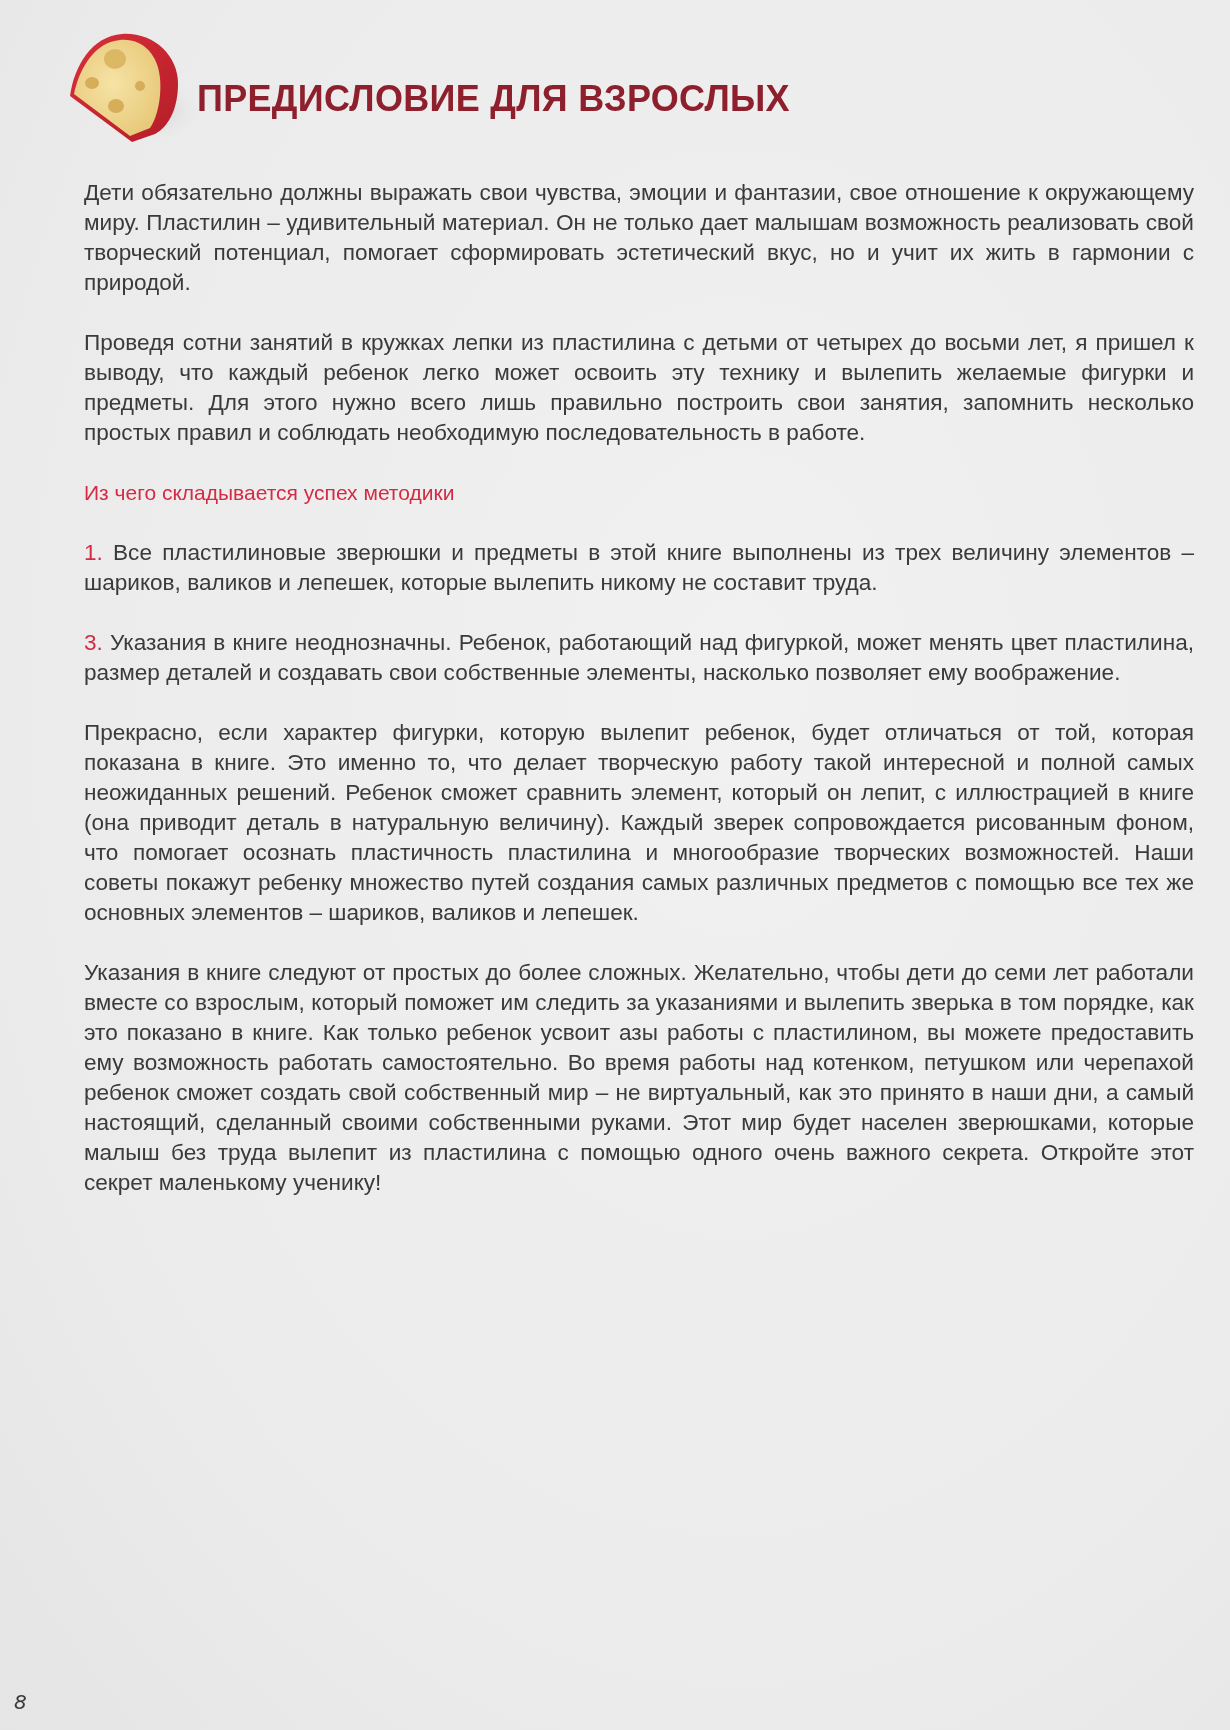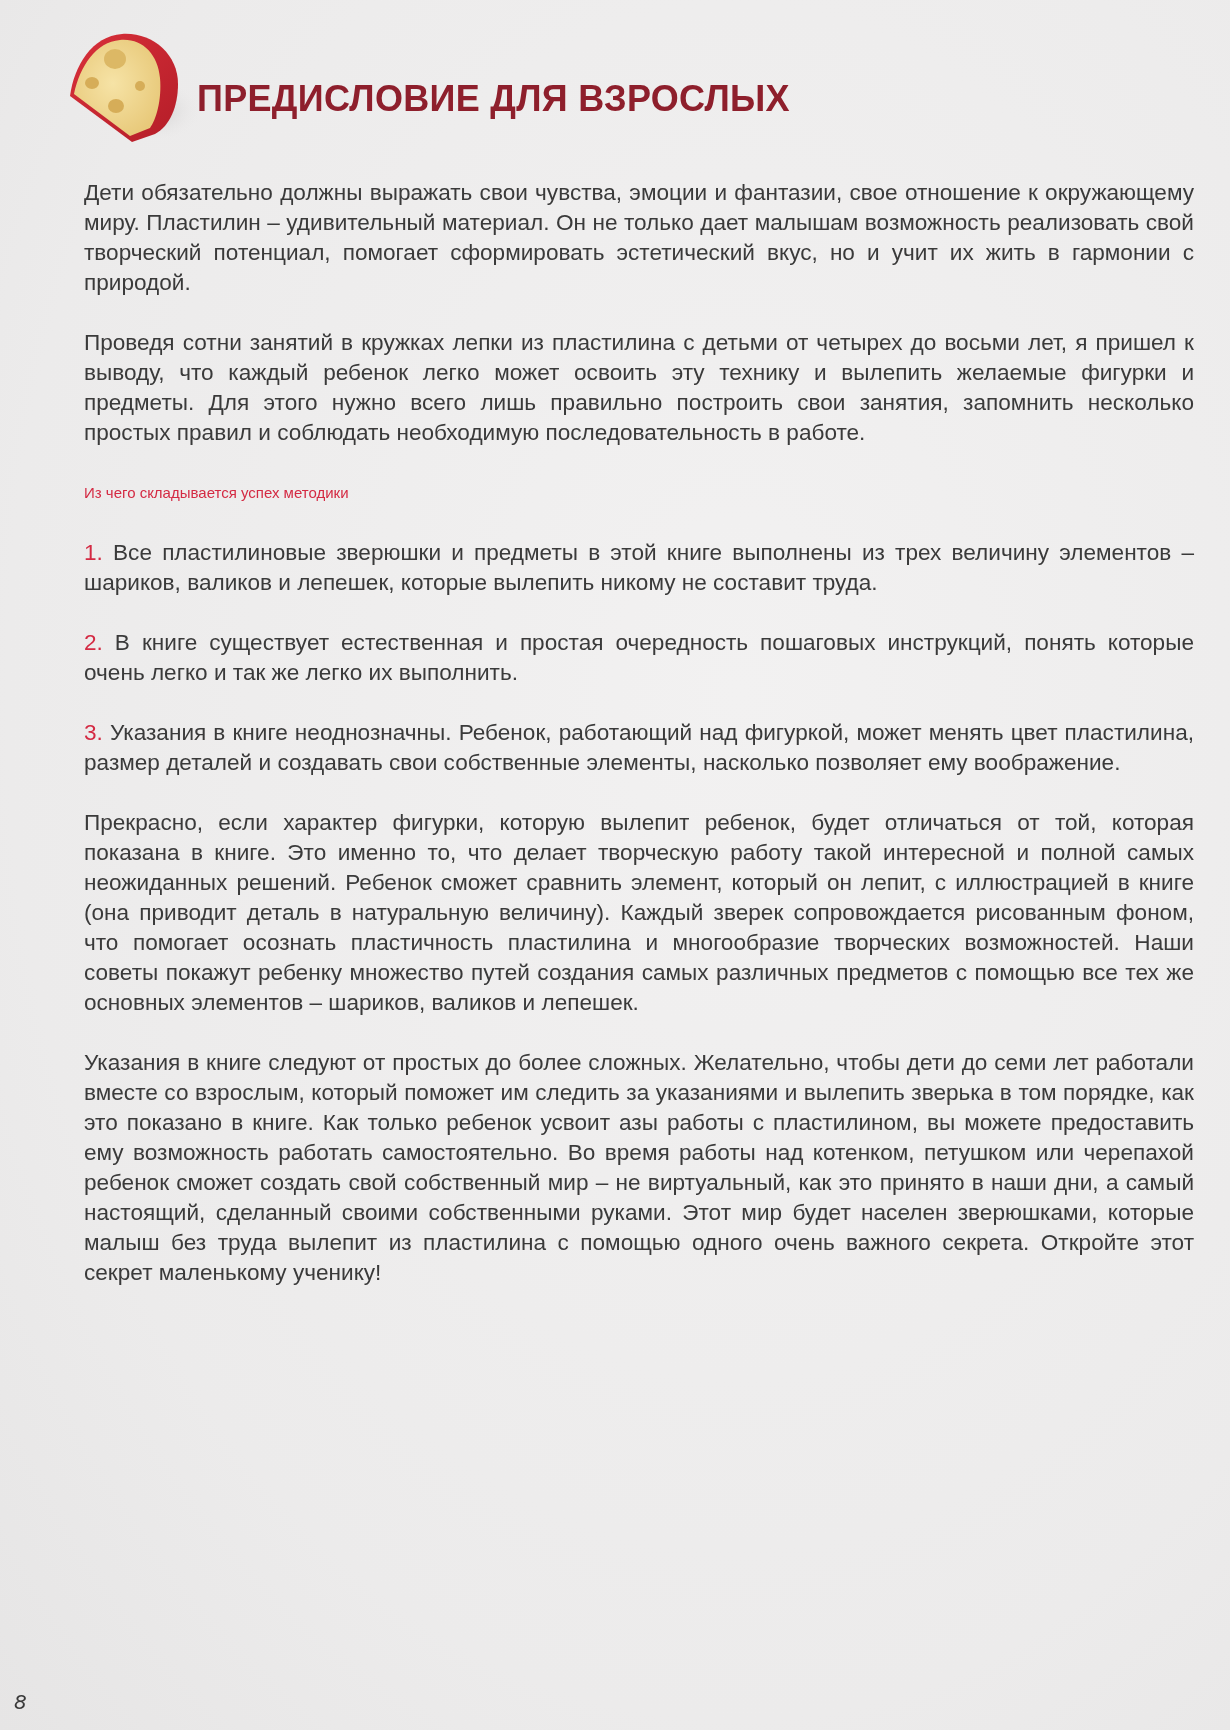--- a/index.html
+++ b/index.html
@@ -57,21 +57,21 @@
     }
     .content p {
       margin: 0 0 30px 0;
       text-align: justify;
       text-align-last: left;
       hyphens: none;
     }
     .subheading {
       color: #d42a43;
       margin: 0 0 30px 0;
-      font-size: 15px;
+      font-size: 21px;
     }
     .num {
       color: #d42a43;
     }
     .list-item {
       margin: 0 0 36px 0;
     }
     .page-number {
       position: absolute;
       left: 14px;
@@ -118,24 +118,20 @@
     <p>Дети обязательно должны выражать свои чувства, эмоции и фантазии, свое отношение к окружающему миру. Пластилин – удивительный материал. Он не только дает малышам возможность реализовать свой творческий потенциал, помогает сформировать эстетический вкус, но и учит их жить в гармонии с природой.</p>
     <p>Проведя сотни занятий в кружках лепки из пластилина с детьми от четырех до восьми лет, я пришел к выводу, что каждый ребенок легко может освоить эту технику и вылепить желаемые фигурки и предметы. Для этого нужно всего лишь правильно построить свои занятия, запомнить несколько простых правил и соблюдать необходимую последовательность в работе.</p>
 
     <div class="subheading">Из чего складывается успех методики</div>
 
     <p class="list-item">
       <span class="num">1.</span>
       <span>Все пластилиновые зверюшки и предметы в этой книге выполнены из трех величину элементов – шариков, валиков и лепешек, которые вылепить никому не составит труда.</span>
     </p>
     <p class="list-item">
-      <span class="num">2.</span>
-      <span>В книге существует естественная и простая очередность пошаговых инструкций, понять которые очень легко и так же легко их выполнить.</span>
-    </p>
-    <p class="list-item">
       <span class="num">3.</span>
       <span>Указания в книге неоднозначны. Ребенок, работающий над фигуркой, может менять цвет пластилина, размер деталей и создавать свои собственные элементы, насколько позволяет ему воображение.</span>
     </p>
 
     <p>Прекрасно, если характер фигурки, которую вылепит ребенок, будет отличаться от той, которая показана в книге. Это именно то, что делает творческую работу такой интересной и полной самых неожиданных решений. Ребенок сможет сравнить элемент, который он лепит, с иллюстрацией в книге (она приводит деталь в натуральную величину). Каждый зверек сопровождается рисованным фоном, что помогает осознать пластичность пластилина и многообразие творческих возможностей. Наши советы покажут ребенку множество путей создания самых различных предметов с помощью все тех же основных элементов – шариков, валиков и лепешек.</p>
     <p>Указания в книге следуют от простых до более сложных. Желательно, чтобы дети до семи лет работали вместе со взрослым, который поможет им следить за указаниями и вылепить зверька в том порядке, как это показано в книге. Как только ребенок усвоит азы работы с пластилином, вы можете предоставить ему возможность работать самостоятельно. Во время работы над котенком, петушком или черепахой ребенок сможет создать свой собственный мир – не виртуальный, как это принято в наши дни, а самый настоящий, сделанный своими собственными руками. Этот мир будет населен зверюшками, которые малыш без труда вылепит из пластилина с помощью одного очень важного секрета. Откройте этот секрет маленькому ученику!</p>
   </div>
 
   <div class="page-number">8</div>
 </div>

